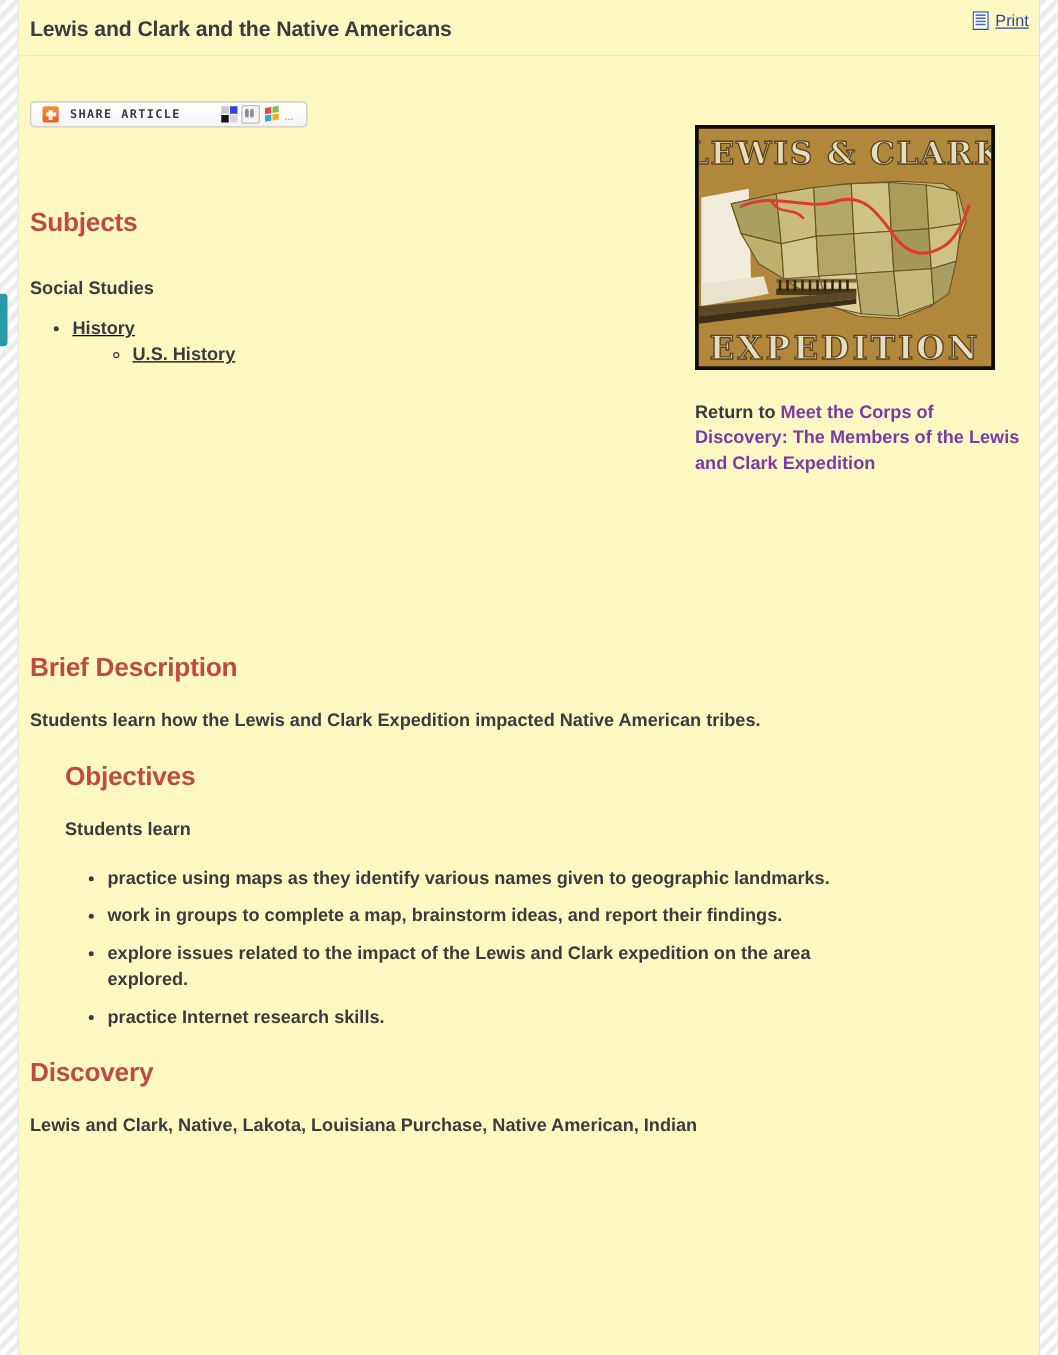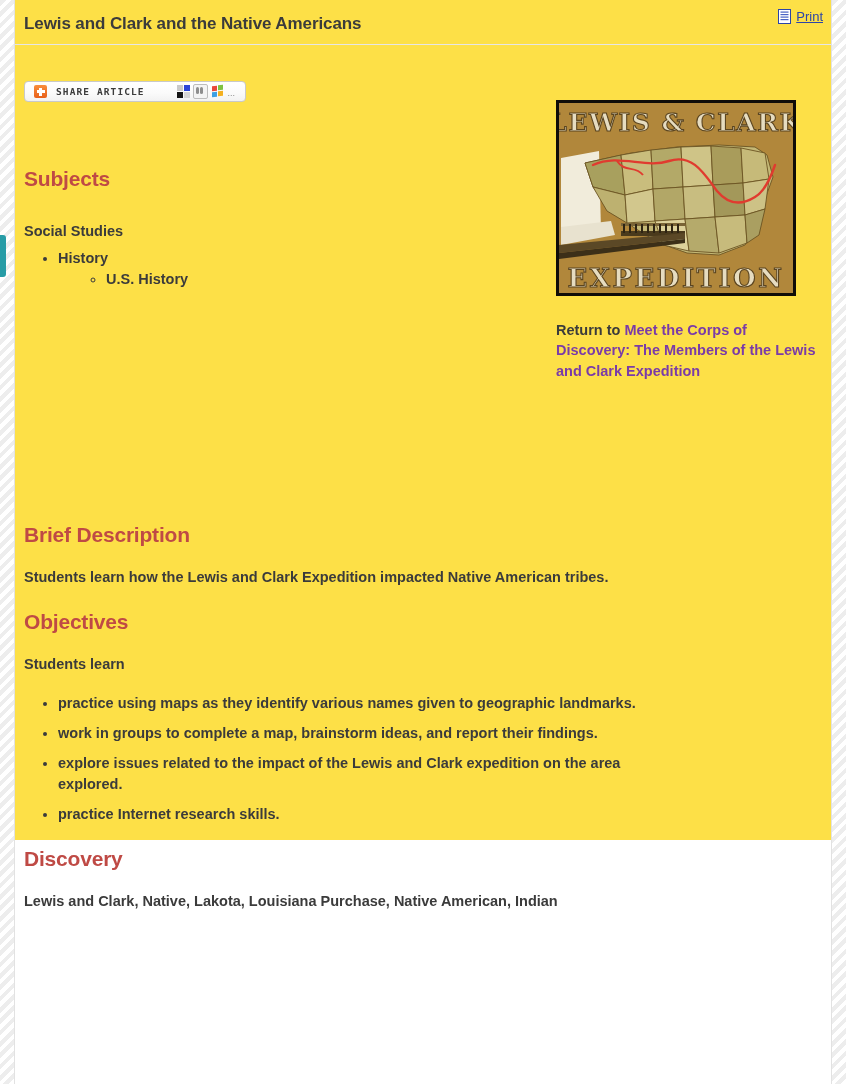--- a/index.html
+++ b/index.html
@@ -55,22 +55,22 @@
     border-radius: 0 3px 3px 0;
     z-index: 3;
   }
 
   
   .page {
     position: absolute;
     left: 15px;
     top: 0;
     width: 816px;
-    height: 840px;
-    background: #fde047;
+    height: 1084px;
+    background: #fef9c3;
     z-index: 2;
     box-sizing: border-box;
   }
 
   
   .header {
     position: relative;
     height: 45px;
     border-bottom: 1px solid #e6e6e6;
     box-sizing: border-box;
@@ -236,21 +236,21 @@
 
   
   .left-col {
     position: absolute;
     left: 9px;
     top: 122px;
     width: 520px;
   }
   .block-subjects  { }
   .block-subjects .lead { margin-top: 30px; }
-  .block-subjects ul.bullets { margin-top: 6px; }
+  .block-subjects ul.bullets { margin-top: 11px; text-decoration: underline; }
   .block-subjects ul.sub { margin-top: 8px; }
   .block-grades { margin-top: 40px; }
   .block-grades ul.bullets { margin-top: 24px; }
 
   
   .right-col {
     position: absolute;
     left: 541px;
     top: 55px;
     width: 262px;
@@ -281,21 +281,21 @@
   .lower {
     position: absolute;
     left: 9px;
     top: 478px;
     width: 640px;
   }
   .lower .block + .block { margin-top: 24px; }
   .lower .block .body-text { margin-top: 21px; }
   .lower .block ul.bullets { margin-top: 18px; }
   .lower h2.section-heading { line-height: 1.1; }
-  .block-objectives { margin-top: 22px !important; }
+  .block-objectives { margin-top: 22px !important; margin-left: 28px; }
   .block-keywords { margin-top: 22px !important; }
 </style>
 </head>
 <body>
 
 <div class="edge-stripe left"></div>
 <div class="edge-stripe right"></div>
 <div class="edge-rule left"></div>
 <div class="edge-rule right"></div>
 <div class="side-tab"></div>

